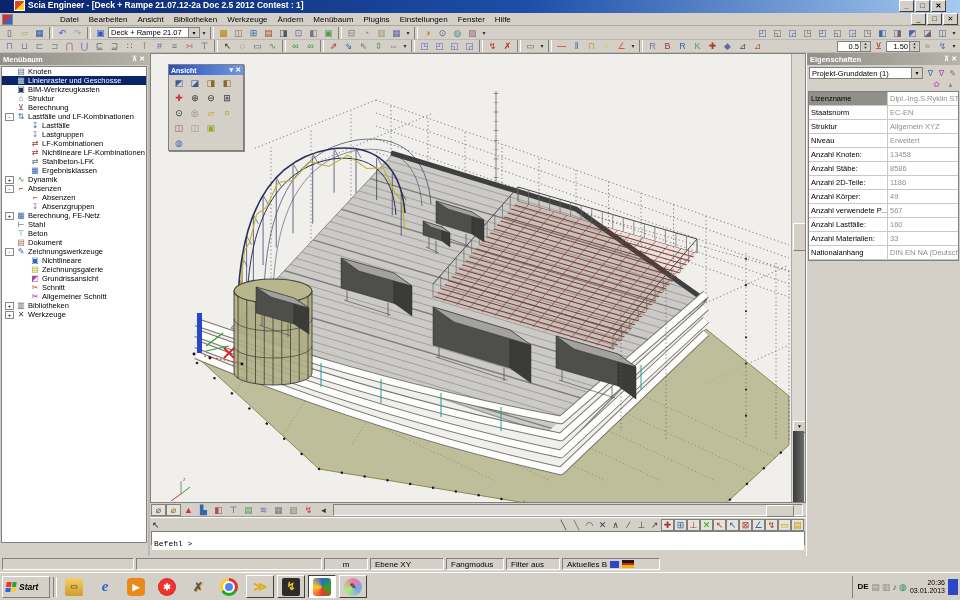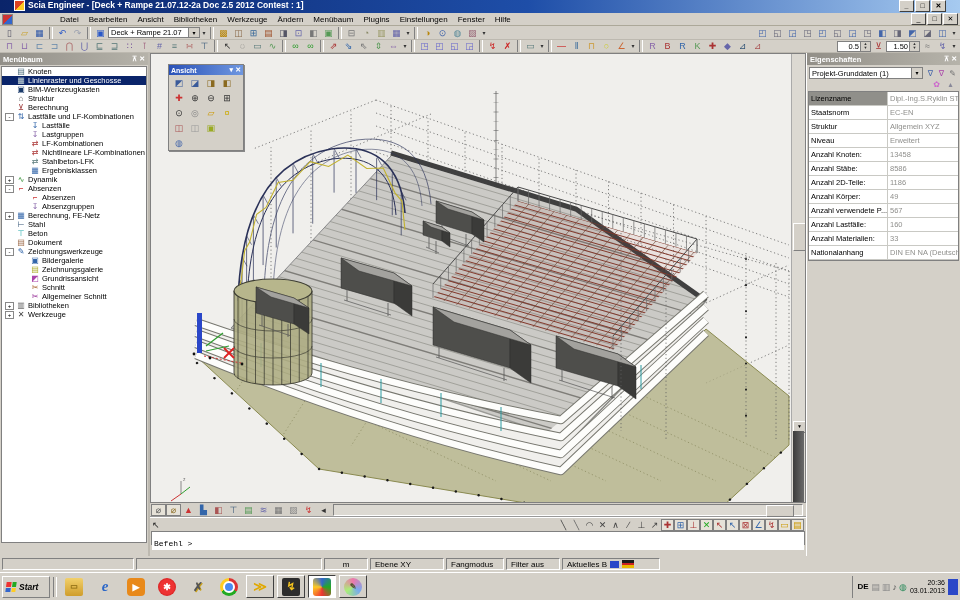--- a/index.html
+++ b/index.html
@@ -384,21 +384,21 @@
           <span>Dokument</span>
         </div>
         <div class="trow" style="padding-left: 3px;">
           <span class="exp">-</span>
           <span class="tico" style="color: rgb(51, 102, 170);">✎</span>
           <span>Zeichnungswerkzeuge</span>
         </div>
         <div class="trow" style="padding-left: 17px;">
           <span class="noexp"></span>
           <span class="tico" style="color: rgb(51, 102, 170);">▣</span>
-          <span>Bildergalerie</span>
+          <span>Nichtlineare</span>
         </div>
         <div class="trow" style="padding-left: 17px;">
           <span class="noexp"></span>
           <span class="tico" style="color: rgb(170, 170, 34);">▤</span>
           <span>Zeichnungsgalerie</span>
         </div>
         <div class="trow" style="padding-left: 17px;">
           <span class="noexp"></span>
           <span class="tico" style="color: rgb(170, 68, 170);">◩</span>
           <span>Grundrissansicht</span>

